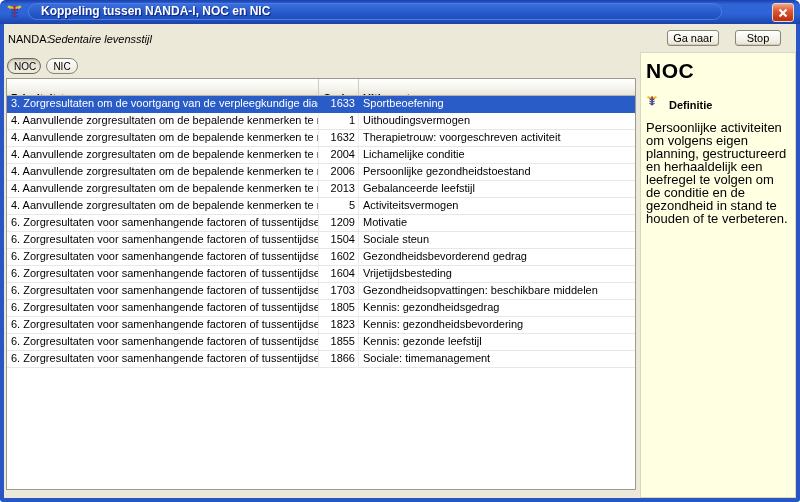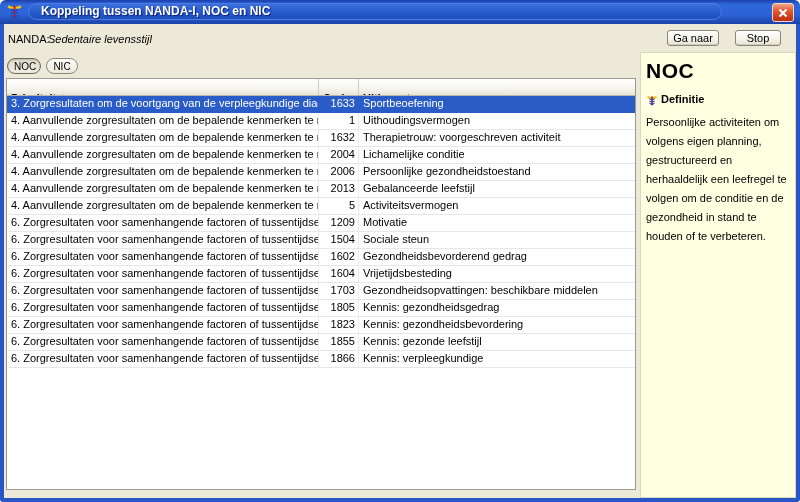--- a/index.html
+++ b/index.html
@@ -89,23 +89,23 @@
   .grid-row.selected { background:#2a5cc8; color:#fff; border-bottom-color:#2a5cc8; }
   .grid-row.selected > div { border-right-color:#2a5cc8; }
   .sort-mark { font-weight:normal; color:#9a9a9a; font-style:italic; }
 
   
   .side-panel {
     position:absolute; left:636px; top:28px; width:156px; height:446px;
     background:#ffffe1; border:1px solid #d9d7be; padding:4px 5px;
   }
   .panel-title { font-size:21px; font-weight:bold; color:#000; letter-spacing:0.5px; margin:2px 0 10px 0; }
-  .def-row { display:flex; align-items:flex-start; gap:3px; margin-bottom:2px; }
+  .def-row { display:flex; align-items:flex-end; gap:11px; margin-bottom:10px; }
   .def-label { font-size:11px; font-weight:bold; color:#000; }
-  .def-text { font-size:11px; color:#000; line-height:19px; }
+  .def-text { font-size:13px; color:#000; line-height:13px; }
 </style>
 </head>
 <body>
 
 <div class="window">
 
   <div class="titlebar">
     <span class="app-icon">
       <svg width="17" height="17" viewBox="0 0 16 16">
         <path d="M2 3c3 2.4 9 2.4 12 0" stroke="#f0c020" stroke-width="2.4" fill="none"></path>
@@ -217,21 +217,21 @@
     <div class="col-uitk c-uitk">Kennis: gezondheidsbevordering</div>
   </div>
           <div class="grid-row">
     <div class="col-prio c-prio">6. Zorgresultaten voor samenhangende factoren of tussentijdse zorgresultaten</div>
     <div class="col-code c-code">1855</div>
     <div class="col-uitk c-uitk">Kennis: gezonde leefstijl</div>
   </div>
           <div class="grid-row">
     <div class="col-prio c-prio">6. Zorgresultaten voor samenhangende factoren of tussentijdse zorgresultaten</div>
     <div class="col-code c-code">1866</div>
-    <div class="col-uitk c-uitk">Kennis: verpleegkundige</div>
+    <div class="col-uitk c-uitk">Sociale: timemanagement</div>
   </div>
         </div>
     </div>
 
     <div class="side-panel">
       <div class="panel-title">NOC</div>
       <div class="def-row">
         <span>
           <svg width="12" height="13" viewBox="0 0 16 16">
             <path d="M2 3c3 2.4 9 2.4 12 0" stroke="#f0c020" stroke-width="2.6" fill="none"></path>

